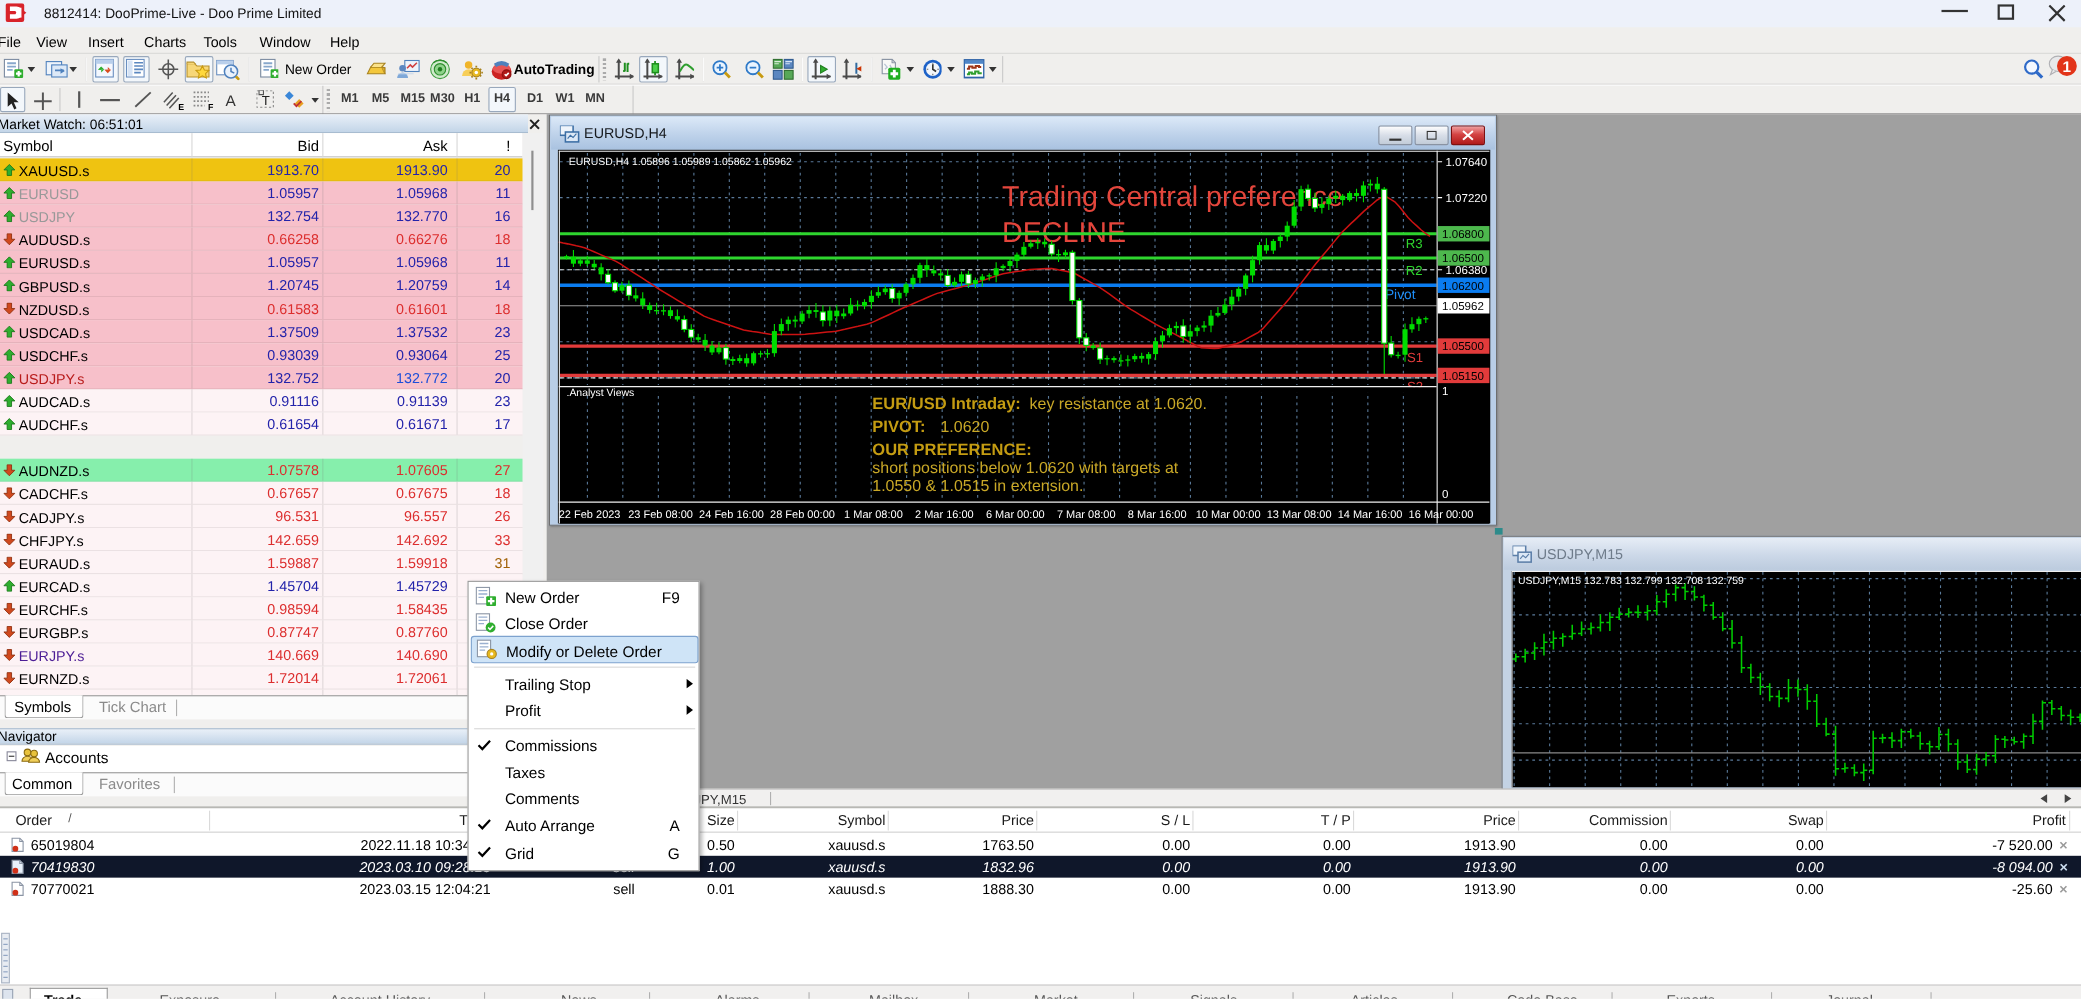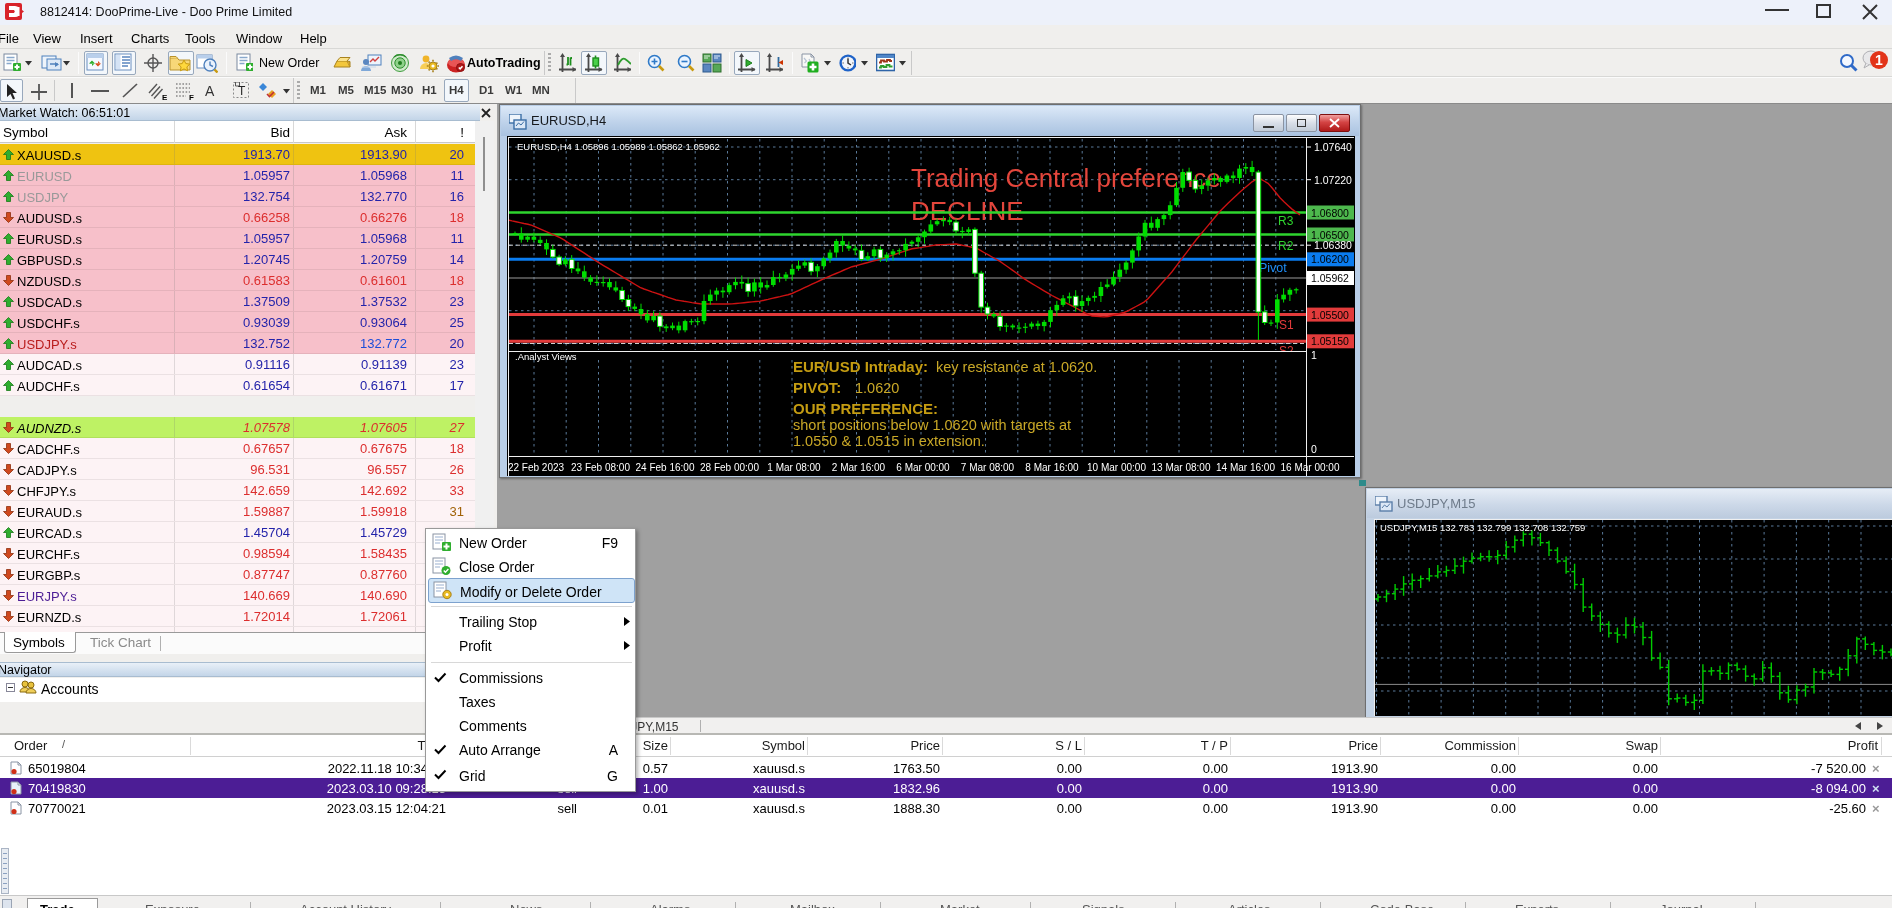--- a/index.html
+++ b/index.html
@@ -486,21 +486,21 @@
           <path d="M5.5 0.5 L10.5 5.5 L7.5 5.5 L7.5 10.5 L3.5 10.5 L3.5 5.5 L0.5 5.5 Z" fill="#2fae2f" stroke="#187818" stroke-width="0.8"></path>
         </svg>
         <span class="sym nw" style="color:#000">AUDCHF.s</span>
         <span class="bid nw" style="color:#2323aa">0.61654</span>
         <span class="ask nw" style="color:#2323aa">0.61671</span>
         <span class="spr nw" style="color:#2323aa">17</span>
         <span class="colline" style="left:174px"></span>
         <span class="colline" style="left:293px"></span>
         <span class="colline" style="left:415px"></span>
       </div>
-<div class="mwrow" style="top:313px;background:#bef264;border-bottom:1px solid rgba(0,0,0,0.07);font-style:italic;">
+<div class="mwrow" style="top:313px;background:#86efac;border-bottom:1px solid rgba(0,0,0,0.07);">
         <svg class="abs" style="left:3px;top:5px" width="11" height="11">
           <path d="M5.5 10.5 L10.5 5.5 L7.5 5.5 L7.5 0.5 L3.5 0.5 L3.5 5.5 L0.5 5.5 Z" fill="#d0491e" stroke="#8e2e0e" stroke-width="0.8"></path>
         </svg>
         <span class="sym nw" style="color:#000">AUDNZD.s</span>
         <span class="bid nw" style="color:#dc2e2e">1.07578</span>
         <span class="ask nw" style="color:#dc2e2e">1.07605</span>
         <span class="spr nw" style="color:#dc2e2e">27</span>
         <span class="colline" style="left:174px"></span>
         <span class="colline" style="left:293px"></span>
         <span class="colline" style="left:415px"></span>
@@ -641,20 +641,26 @@
 <div class="abs" style="left:0;top:20px;width:497px;height:24px;background:#fff;"></div>
 <div class="abs" style="left:6px;top:25px;width:9px;height:9px;background:#fff;border:1px solid #889;"></div>
       <div class="abs" style="left:8px;top:29px;width:5px;height:1px;background:#333;"></div>
 <svg class="abs" style="left:19px;top:21px" width="18" height="17">
         <circle cx="6" cy="5" r="3" fill="#e8c23c" stroke="#8a6a10"></circle>
         <path d="M1 13 a5 4.5 0 0 1 10 0 Z" fill="#f0cf5a" stroke="#8a6a10"></path>
         <circle cx="12" cy="6" r="3" fill="#e8c23c" stroke="#8a6a10"></circle>
         <path d="M7 14 a5 4.5 0 0 1 10 0 Z" fill="#f0cf5a" stroke="#8a6a10"></path>
       </svg>
 <div class="abs nw" style="left:41px;top:23px;font-size:14px;color:#000;">Accounts</div>
+<div class="abs" style="left:0;top:44px;width:497px;height:22px;background:#fbfbfb;border-top:1px solid #9a9a9a;">
+        <div class="abs" style="left:4px;top:-1px;width:72px;height:21px;background:#fff;border:1px solid #9a9a9a;border-top:none;border-radius:0 0 3px 3px;"></div>
+        <div class="abs nw" style="left:11px;top:2px;font-size:13.5px;color:#000;">Common</div>
+        <div class="abs nw" style="left:90px;top:2px;font-size:13.5px;color:#8a8a8a;">Favorites</div>
+        <div class="abs" style="left:158px;top:3px;width:1px;height:15px;background:#b0b0b0;"></div>
+      </div>
 </div>
 <div class="abs" style="left:497px;top:104px;width:1395px;height:629px;background:#a0a0a0;overflow:hidden;">
 <div class="abs" style="left:2px;top:0px;width:862px;height:374px;background:#b9cee7;border:1px solid #6e6e6e;box-shadow:1px 1px 2px rgba(0,0,0,0.35);">
 <div class="abs" style="left:1px;top:1px;width:858px;height:30px;background:linear-gradient(#dce9f8,#bed2ea 55%,#a9c2e0);"></div>
 <svg class="abs" style="left:9px;top:9px" width="19" height="17">
           <rect x="0" y="0" width="12" height="9" fill="#eef4fb" stroke="#3b6ea5" stroke-width="1.4"></rect>
           <rect x="5" y="6" width="12" height="9" fill="#dce8f6" stroke="#3b6ea5" stroke-width="1.4"></rect>
           <path d="M7 12 l2.5 -3 2.5 2 3 -3.5" stroke="#3b6ea5" fill="none"></path>
         </svg>
 <div class="abs nw" style="left:31px;top:8px;font-size:13px;color:#16191d;">EURUSD,H4</div>
@@ -1307,32 +1313,32 @@
       </div>
 <div class="abs" style="left:0;top:23px;width:1892px;height:20px;background:#fff;color:#000;font-size:13px;">
         <svg class="abs" style="left:10px;top:3px" width="12" height="14">
           <path d="M1 1 H8 L11 4 V13 H1 Z" fill="#fff" stroke="#8a94a4"></path>
           <path d="M8 1 V4 H11" fill="none" stroke="#8a94a4"></path>
           <circle cx="4" cy="10.5" r="2.6" fill="#d03018"></circle>
         </svg>
         <span class="abs nw" style="left:28px;top:3px;">65019804</span>
         <span class="abs nw" style="right:1446px;top:3px;">2022.11.18 10:34:53</span>
         <span class="abs nw" style="right:1315px;top:3px;">sell</span>
-        <span class="abs nw" style="right:1224px;top:3px;">0.57</span>
+        <span class="abs nw" style="right:1224px;top:3px;">0.50</span>
         <span class="abs nw" style="right:1087px;top:3px;">xauusd.s</span>
         <span class="abs nw" style="right:952px;top:3px;">1763.50</span>
         <span class="abs nw" style="right:810px;top:3px;">0.00</span>
         <span class="abs nw" style="right:664px;top:3px;">0.00</span>
         <span class="abs nw" style="right:514px;top:3px;">1913.90</span>
         <span class="abs nw" style="right:376px;top:3px;">0.00</span>
         <span class="abs nw" style="right:234px;top:3px;">0.00</span>
         <span class="abs nw" style="right:26px;top:3px;">-7 520.00</span>
         <span class="abs nw" style="left:1872px;top:3px;color:#9a9a9a;font-weight:bold;">×</span>
       </div>
-<div class="abs" style="left:0;top:43px;width:1892px;height:20px;background:#4c1d95;color:#fff;font-size:13px;">
+<div class="abs" style="left:0;top:43px;width:1892px;height:20px;background:#0f172a;color:#fff;font-size:13px;font-style:italic;">
         <svg class="abs" style="left:10px;top:3px" width="12" height="14">
           <path d="M1 1 H8 L11 4 V13 H1 Z" fill="#e8f0fa" stroke="#8a94a4"></path>
           <path d="M8 1 V4 H11" fill="none" stroke="#8a94a4"></path>
           <circle cx="4" cy="10.5" r="2.6" fill="#d03018"></circle>
         </svg>
         <span class="abs nw" style="left:28px;top:3px;">70419830</span>
         <span class="abs nw" style="right:1446px;top:3px;">2023.03.10 09:28:15</span>
         <span class="abs nw" style="right:1315px;top:3px;">sell</span>
         <span class="abs nw" style="right:1224px;top:3px;">1.00</span>
         <span class="abs nw" style="right:1087px;top:3px;">xauusd.s</span>

